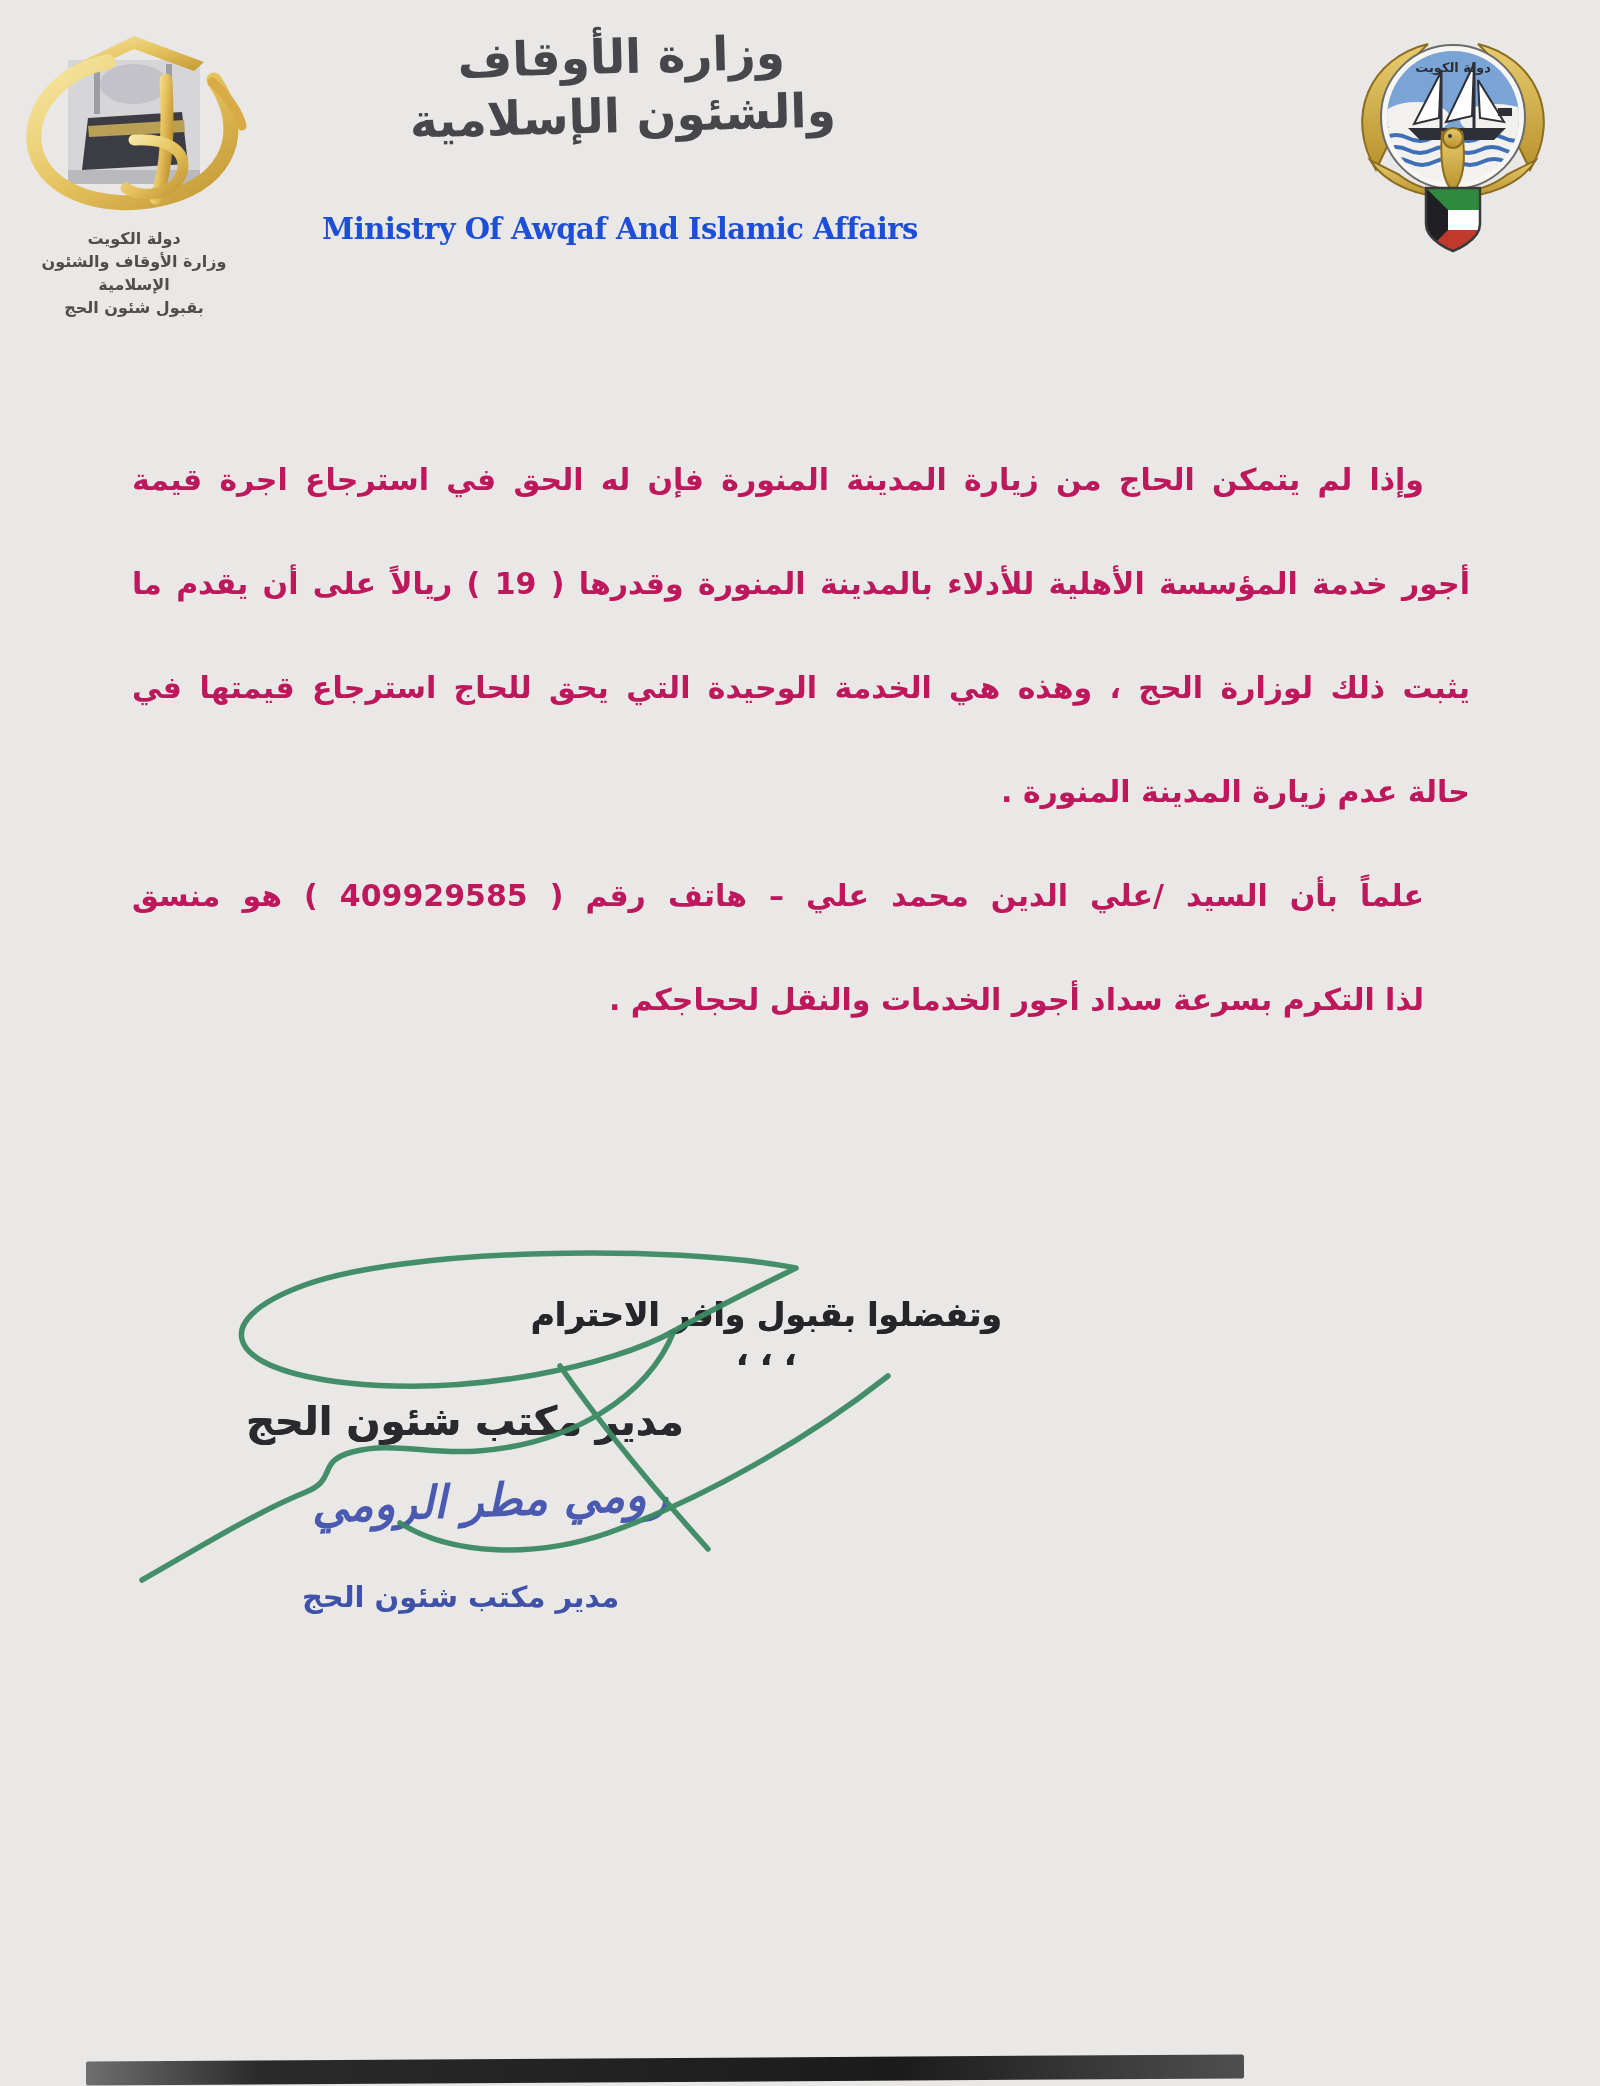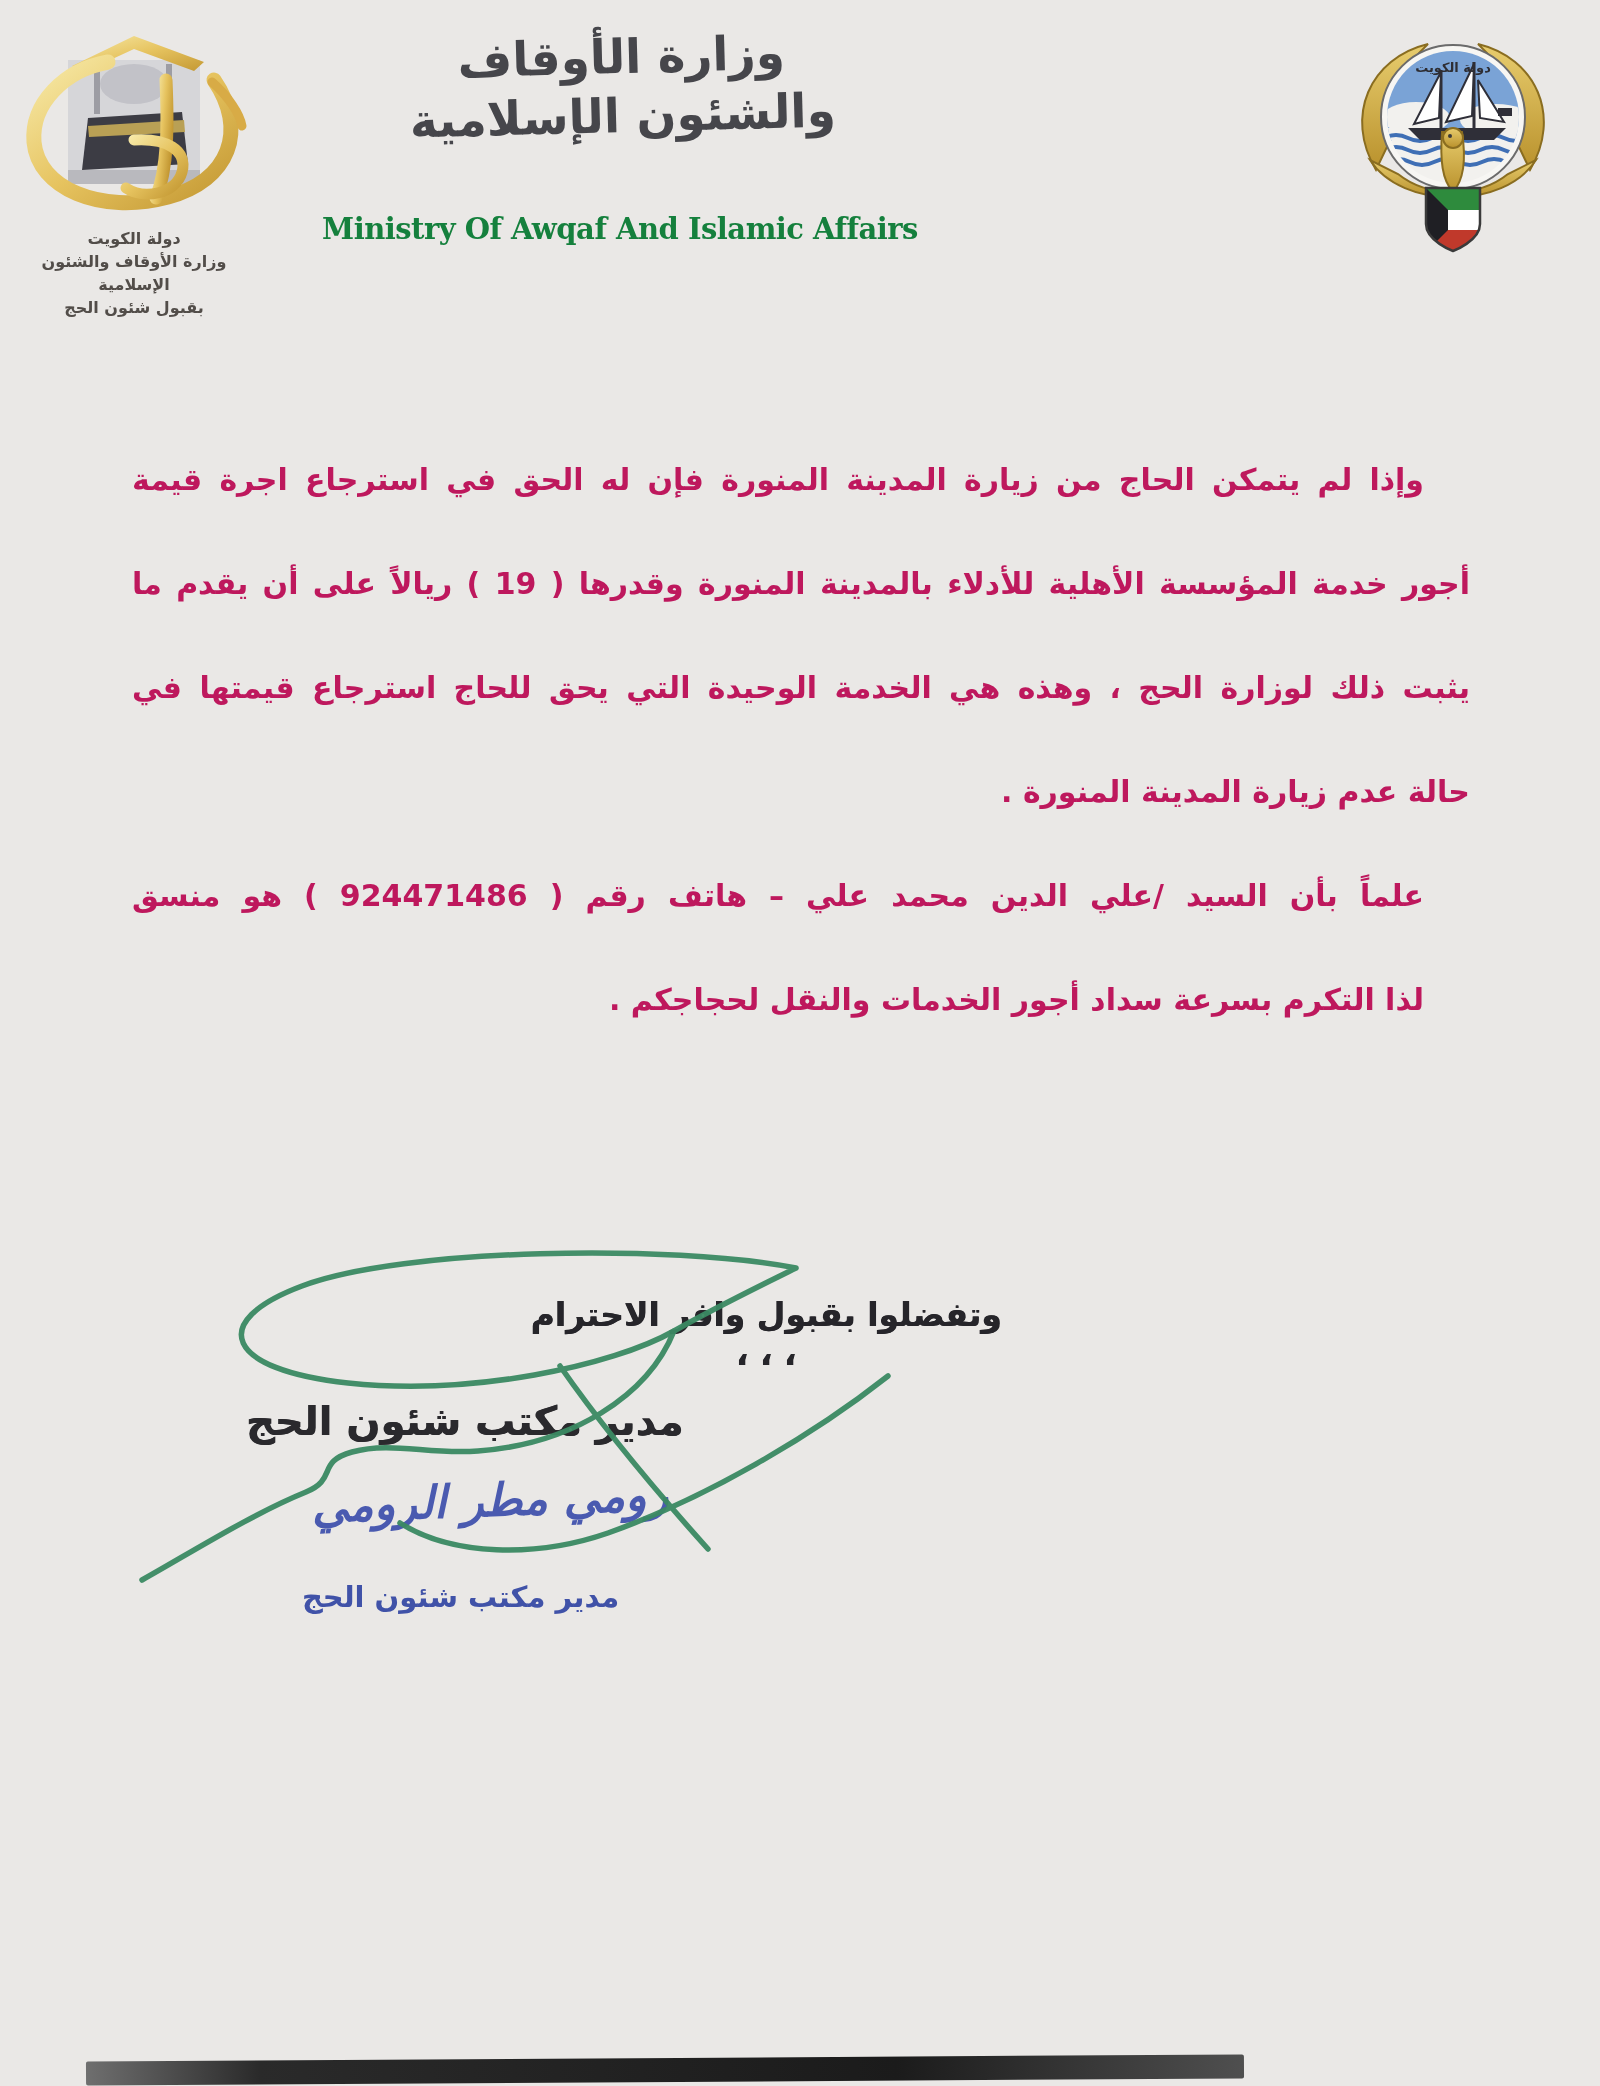--- a/index.html
+++ b/index.html
@@ -13,21 +13,21 @@
   .seal-left { position:absolute; left:8px; top:22px; width:252px; text-align:center; }
   .seal-left svg { display:block; margin:0 auto; }
   .seal-text { font-size:16px; font-weight:700; color:#524d49; line-height:23px; direction:rtl; }
   .calligraphy {
     position:absolute; left:352px; top:28px; width:540px; text-align:center;
     direction:rtl; font-size:47px; font-weight:700; color:#46464b; line-height:1.25;
     transform:rotate(-1.5deg); letter-spacing:-1px;
   }
   .title-en {
     position:absolute; left:300px; top:212px; width:640px; text-align:center;
-    font-family:"DejaVu Serif", serif; font-weight:700; font-size:29px; color:#15803d;
+    font-family:"DejaVu Serif", serif; font-weight:700; font-size:29px; color:#1d4ed8;
     letter-spacing:-0.5px;
   }
   .emblem-right { position:absolute; left:1346px; top:20px; width:214px; }
   
   .doc-body { position:absolute; top:462px; right:130px; left:132px; direction:rtl; }
   .line {
     height:104px; font-size:30px; font-weight:700; color:#be185d;
     direction:rtl; text-align:right; white-space:nowrap;
   }
   .line.j { text-align:justify; text-align-last:justify; white-space:normal; }
@@ -154,21 +154,21 @@
         <path d="M80,168 L134,168 L134,204 C134,221 107,231 107,231 C107,231 80,221 80,204 Z" fill="none" stroke="#3a3a3a" stroke-width="2.5"></path>
       </g>
     </svg>
   </div>
 
   <div class="doc-body">
     <div class="line j ind">وإذا لم يتمكن الحاج من زيارة المدينة المنورة فإن له الحق في استرجاع اجرة قيمة</div>
     <div class="line j">أجور خدمة المؤسسة الأهلية للأدلاء بالمدينة المنورة وقدرها ( 19 ) ريالاً على أن يقدم ما</div>
     <div class="line j">يثبت ذلك لوزارة الحج ، وهذه هي الخدمة الوحيدة التي يحق للحاج استرجاع قيمتها في</div>
     <div class="line">حالة عدم زيارة المدينة المنورة .</div>
-    <div class="line j ind">علماً بأن السيد /علي الدين محمد علي – هاتف رقم ( 924471486 ) هو منسق</div>
+    <div class="line j ind">علماً بأن السيد /علي الدين محمد علي – هاتف رقم ( 409929585 ) هو منسق</div>
     <div class="line ind">لذا التكرم بسرعة سداد أجور الخدمات والنقل لحجاجكم .</div>
   </div>
 
   <div class="closing-salutation">وتفضلوا بقبول وافر الاحترام ، ، ،</div>
   <div class="director-title">مدير مكتب شئون الحج</div>
   <div class="sig-name">رومي مطر الرومي</div>
   <div class="sig-title">مدير مكتب شئون الحج</div>
 
   <svg class="green-sig" width="1600" height="2086" viewBox="0 0 1600 2086">
     <g fill="none" stroke="#3b8a63" stroke-width="5.5" stroke-linecap="round" opacity="0.95">

